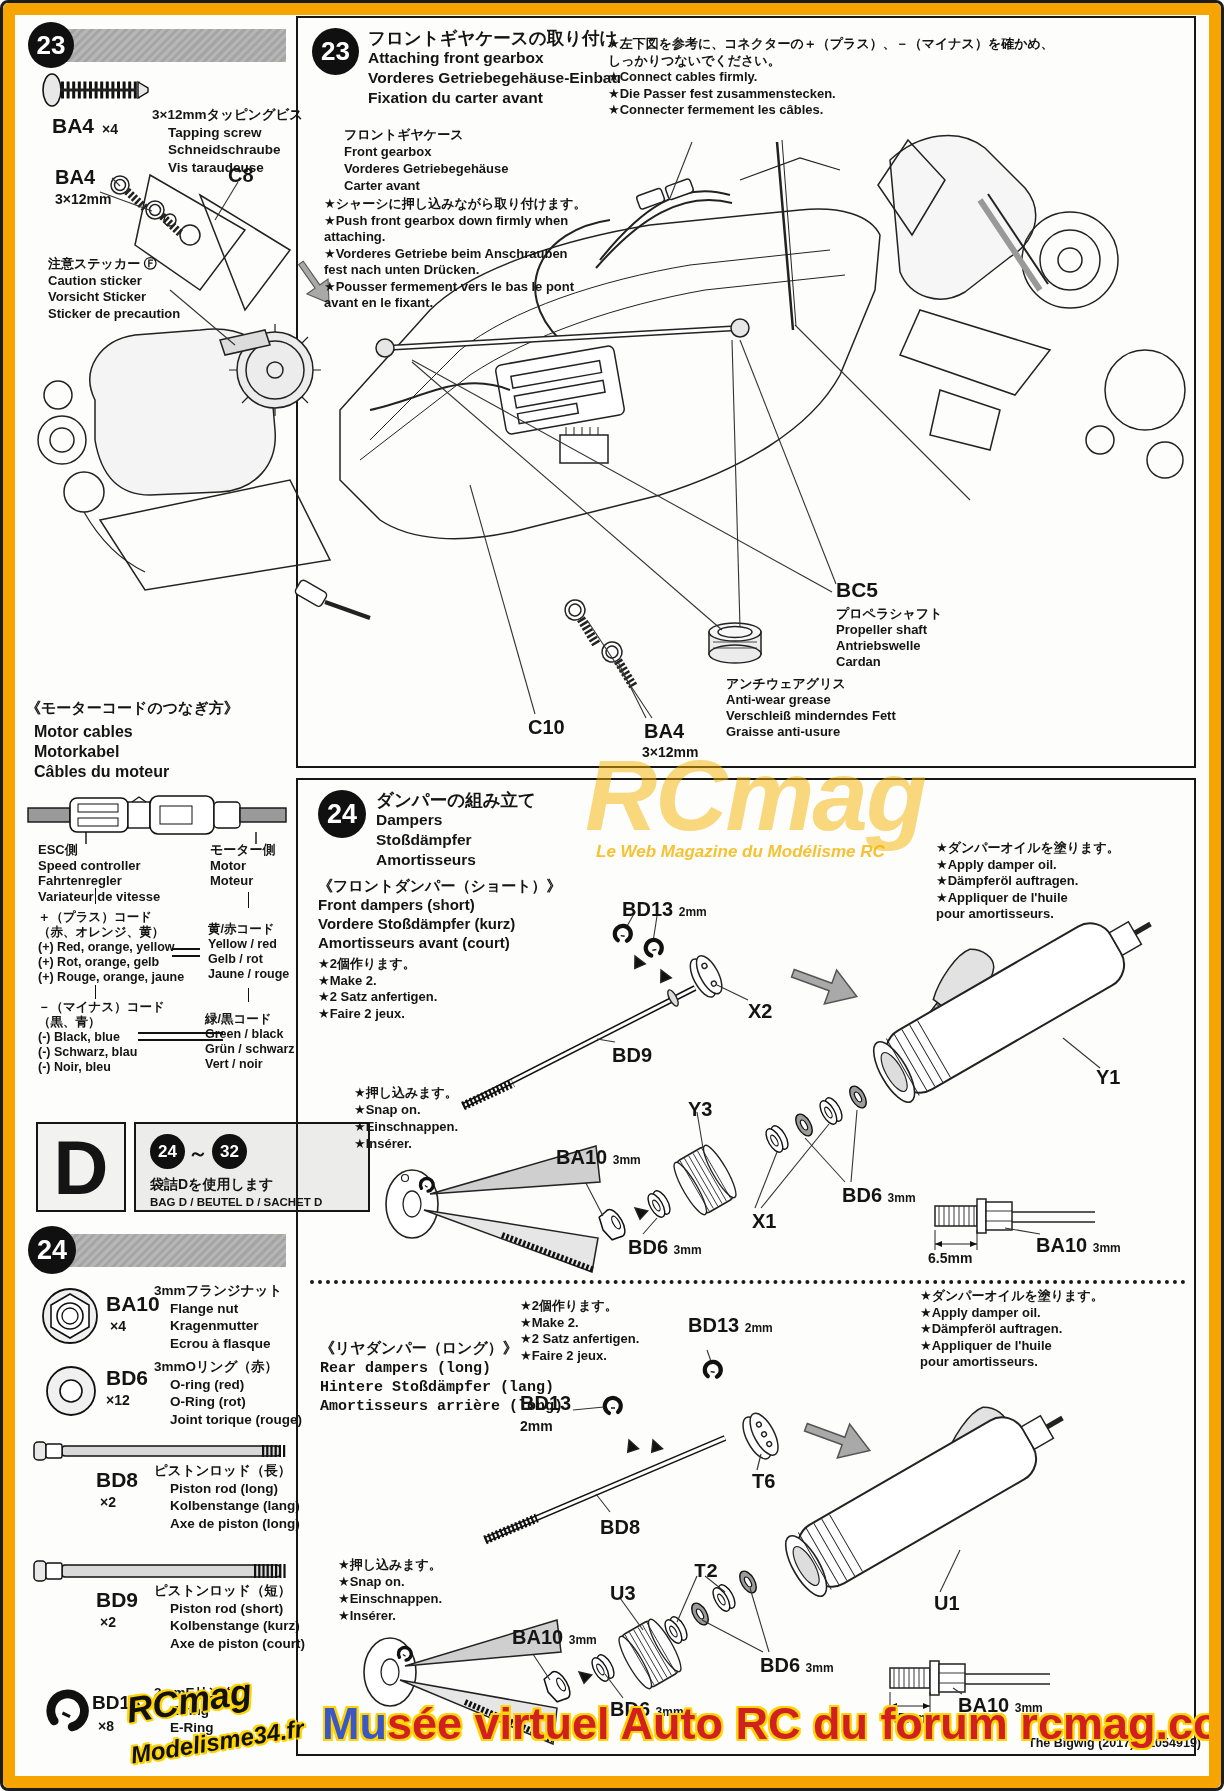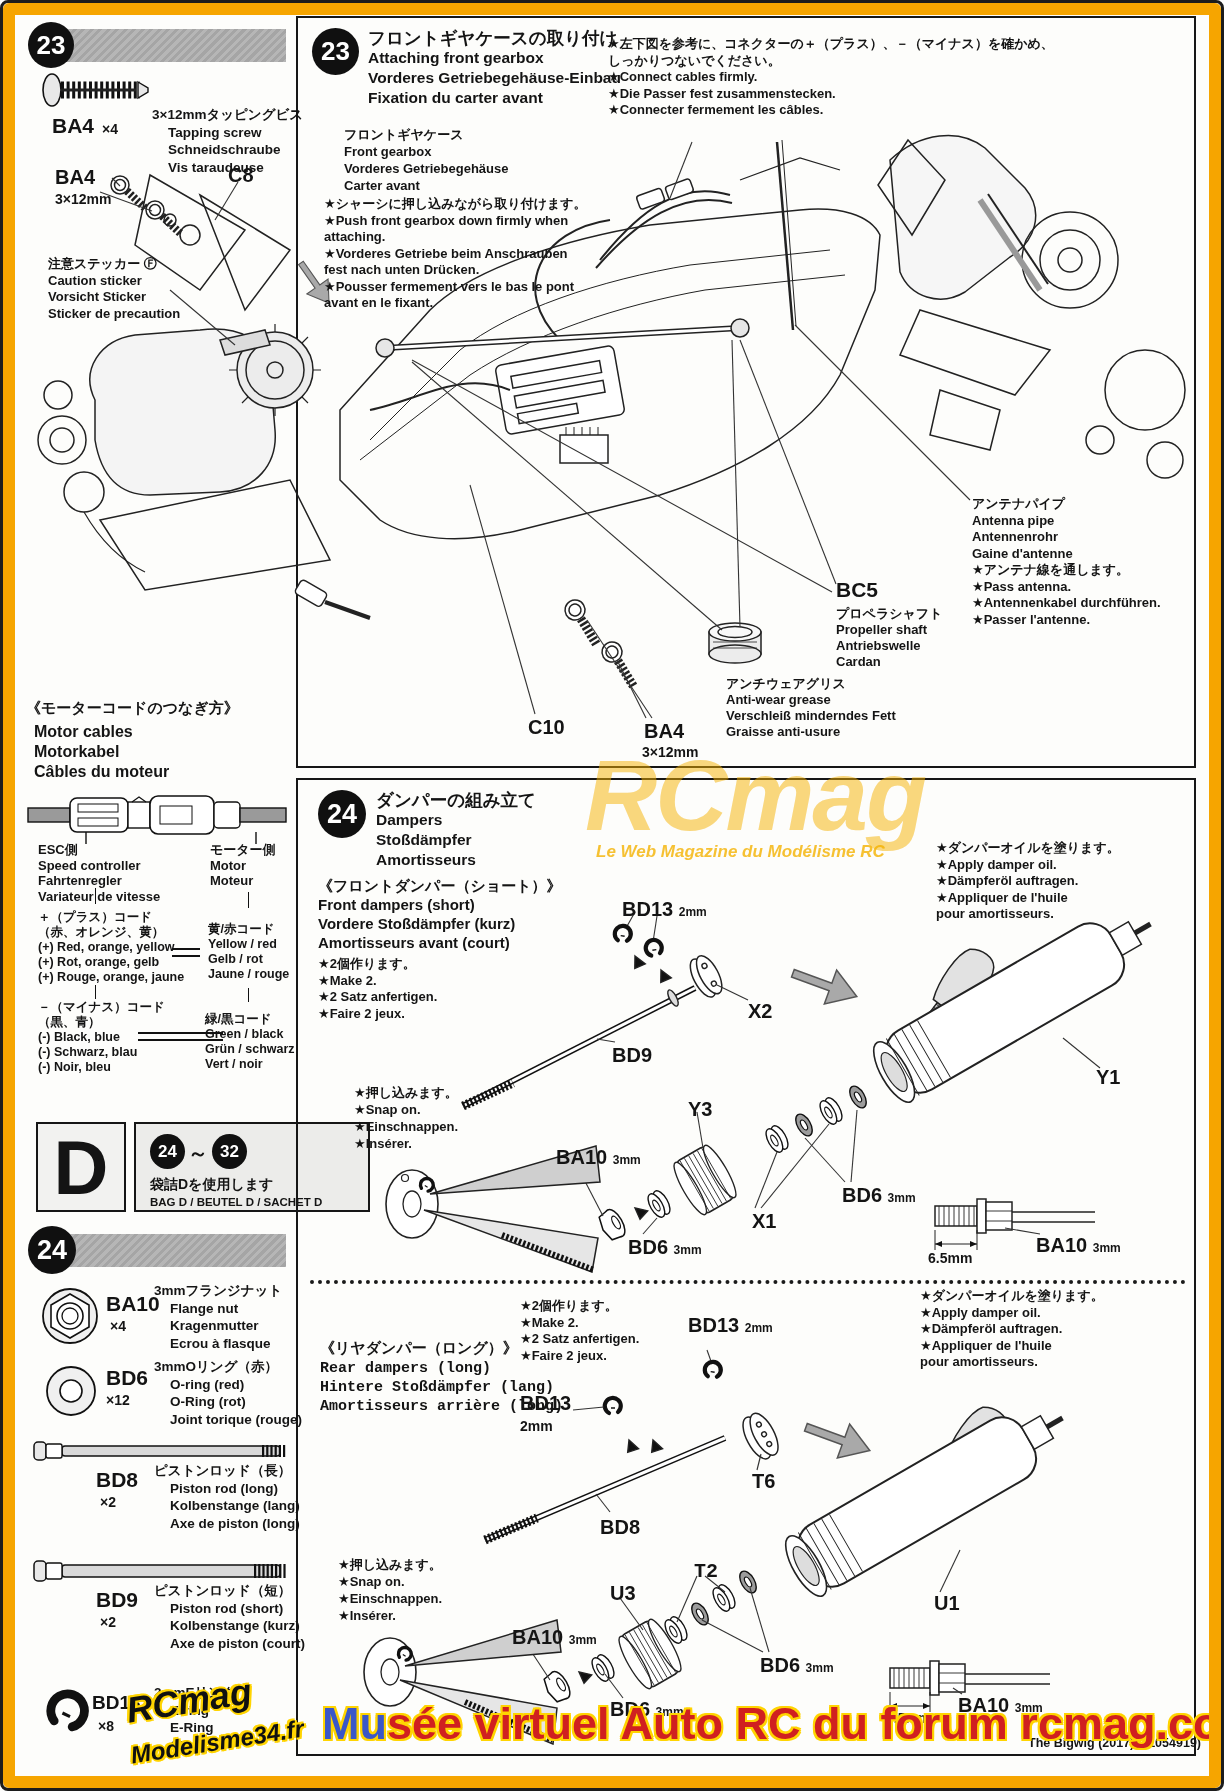--- a/index.html
+++ b/index.html
@@ -390,30 +390,20 @@
         <line x1="792" y1="452" x2="372" y2="220"></line>
         <line x1="682" y1="490" x2="372" y2="222"></line>
         <line x1="700" y1="487" x2="692" y2="200"></line>
         <line x1="495" y1="574" x2="430" y2="345"></line>
         <line x1="606" y1="578" x2="577" y2="520"></line>
         <line x1="612" y1="578" x2="547" y2="480"></line>
       </g>
     </g>
   </svg>
 
-  <div class="t note" style="left:972px;top:496px;">
-      <div class="ln">アンテナパイプ</div>
-      <div class="ln">Antenna pipe</div>
-      <div class="ln">Antennenrohr</div>
-      <div class="ln">Gaine d'antenne</div>
-      <div class="ln">★アンテナ線を通します。</div>
-      <div class="ln">★Pass antenna.</div>
-      <div class="ln">★Antennenkabel durchführen.</div>
-      <div class="ln">★Passer l'antenne.</div>
-    </div>
   <div class="t code" style="left:836px;top:578px;">BC5</div>
   <div class="t note" style="left:836px;top:606px;line-height:16px;">
       <div class="ln">プロペラシャフト</div>
       <div class="ln">Propeller shaft</div>
       <div class="ln">Antriebswelle</div>
       <div class="ln">Cardan</div>
     </div>
   <div class="t note" style="left:726px;top:676px;line-height:16px;">
       <div class="ln">アンチウェアグリス</div>
       <div class="ln">Anti-wear grease</div>

